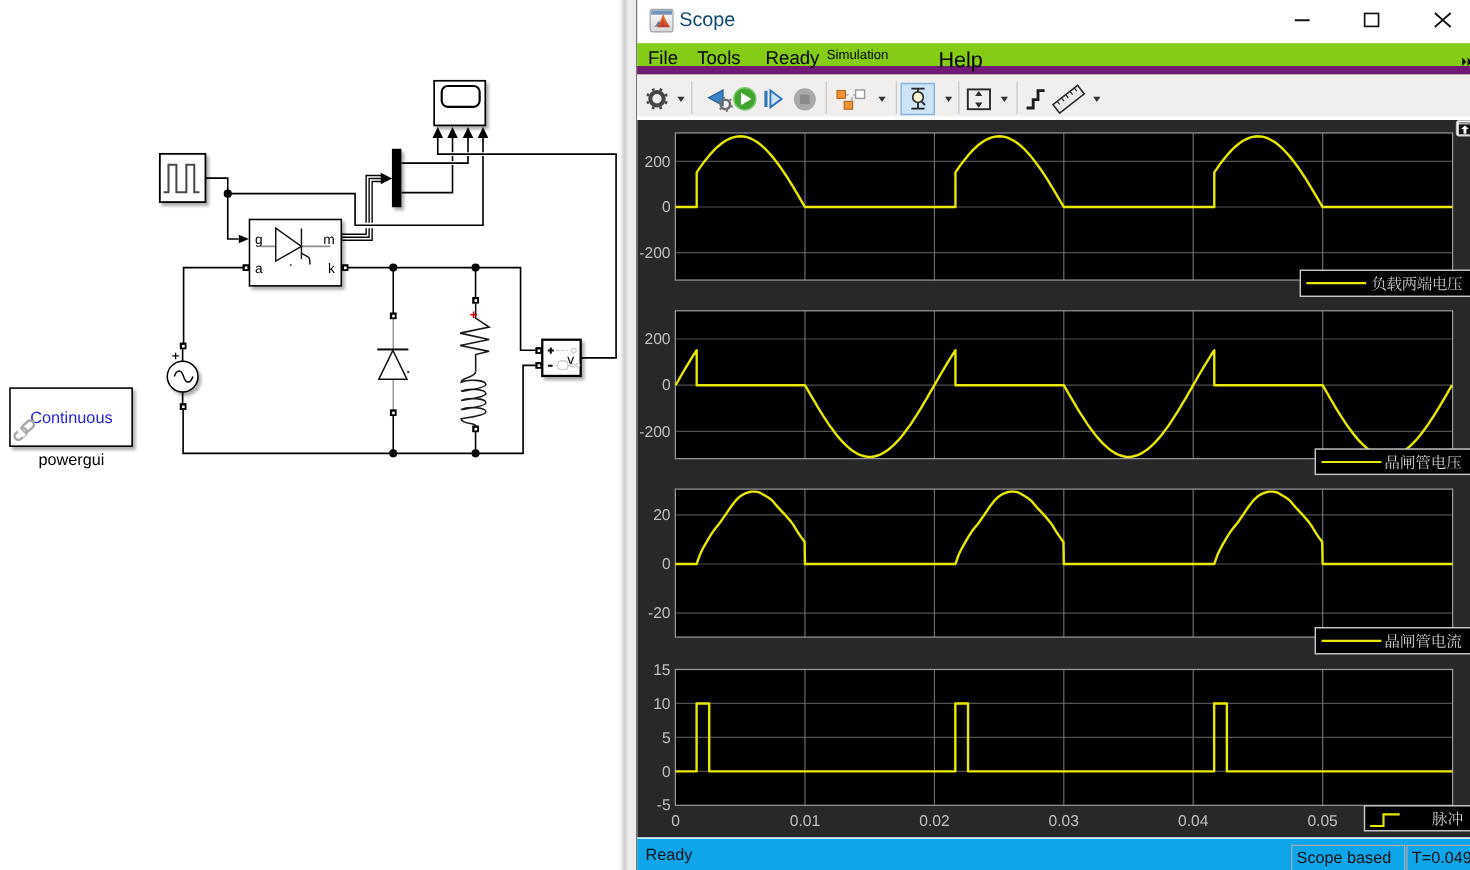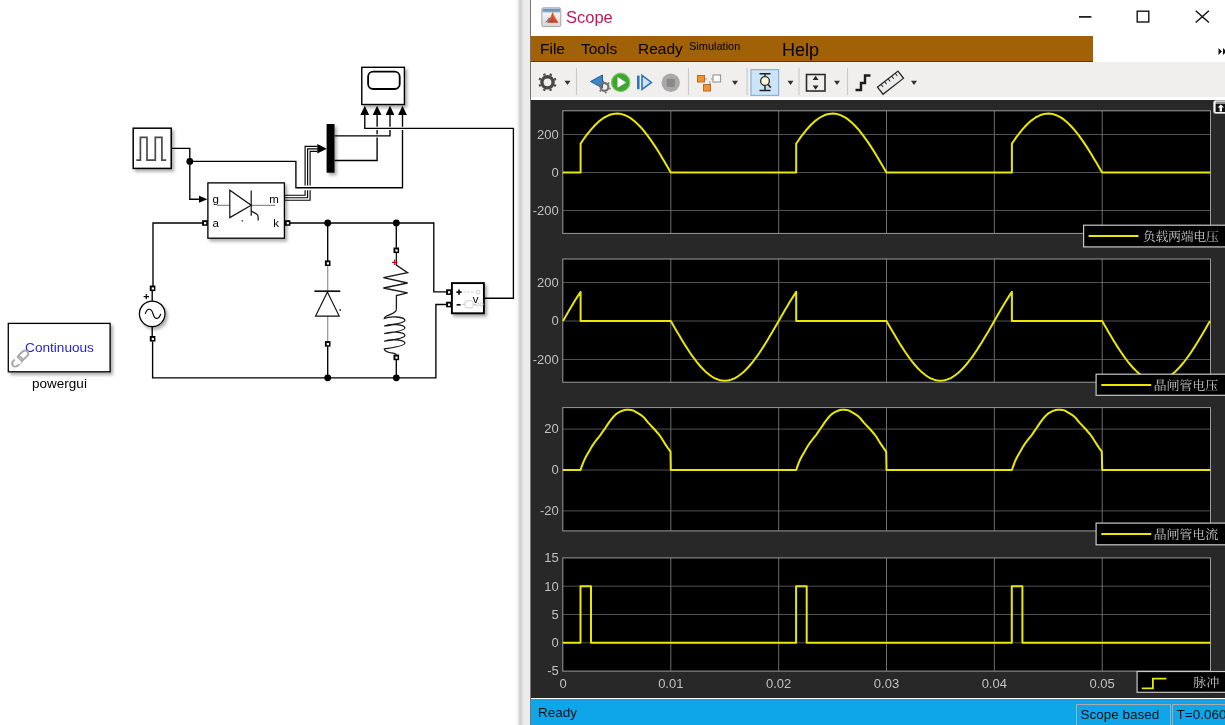--- a/index.html
+++ b/index.html
@@ -146,22 +146,22 @@
 <rect x="540.8" y="7.8" width="19" height="18.8" rx="1.5" fill="url(#lgb)" stroke="#a3a3a3" stroke-width="1"></rect>
 <rect x="541.6" y="8.6" width="17.4" height="3.2" fill="#7295bb"></rect>
 <line x1="541.6" y1="12" x2="559" y2="12" stroke="#8aa4bd" stroke-width="0.8"></line>
 <path d="M543.6 22.8 C545.6 21.3 546.8 19.3 548 17.3 L550 19.3 C548 21 546 22.3 543.6 22.8 Z" fill="#4b7fae"></path>
 <path d="M546.2 22.8 C548.4 20.3 550.2 15.3 551.6 11.2 C552.6 13.8 553.8 16.5 555 18.8 C555.9 20.5 556.9 22 557.5 22.8 Z" fill="url(#lg1)"></path>
 <path d="M551.6 11.2 C552.2 15.5 552.6 19.5 552.2 22.8 L549.5 22.8 C550.5 19 551.2 15 551.6 11.2 Z" fill="#c0392b" opacity="0.55"></path>
 <line x1="1078" y1="16.9" x2="1090.4" y2="16.9" stroke="#141414" stroke-width="1.7"></line>
 <rect x="1136.2" y="11.2" width="11.6" height="10.8" fill="none" stroke="#141414" stroke-width="1.4"></rect>
 <path d="M1194.7 10.8 L1207.9 22.5 M1194.7 22.5 L1207.9 10.8" stroke="#141414" stroke-width="1.5"></path>
       </svg>
-  <div class="abs" style="left:35px;top:8px;font-size:16.5px;color:#be185d">Scope</div>
-  <div class="abs" style="left:0;top:36px;width:562px;height:26px;background:#a16207;border-bottom:1px solid #701a75">
+  <div class="abs" style="left:35px;top:8px;font-size:16.5px;color:#0c4a6e">Scope</div>
+  <div class="abs" style="left:0;top:36px;width:695px;height:26px;background:#84cc16;border-bottom:7px solid #701a75">
     <span class="abs" style="left:9px;top:4px;font-size:15.5px">File</span>
     <span class="abs" style="left:50px;top:4px;font-size:15.5px">Tools</span>
     <span class="abs" style="left:107px;top:4px;font-size:15.5px">Ready</span>
     <span class="abs" style="left:158px;top:4px;font-size:11px">Simulation</span>
     <span class="abs" style="left:251px;top:4px;font-size:18px">Help</span>
     <svg class="abs" width="10" height="9" viewBox="0 0 10 9" style="left:687px;top:11px">
       <path d="M0.5 1 L4 4.5 L0.5 8 Z" fill="#111"></path>
           <path d="M5 1 L8.5 4.5 L5 8 Z" fill="#111"></path>
     </svg>
   </div>
@@ -336,16 +336,16 @@
           <rect x="1214.6" y="103.6" width="10.4" height="8.4" fill="#111"></rect>
           <path d="M1219.8 104.6 L1223 107.6 H1221 V111.4 H1218.6 V107.6 H1216.6 Z" fill="#fff"></path>
         </g>
 </svg>
   <div class="abs" style="left:0;top:698px;width:695px;height:27px;background:#0ea5e9;border-top:1px solid #fff">
     <span class="abs" style="left:7px;top:6px;font-size:13.5px;color:#111;white-space:nowrap">Ready</span>
     <div class="abs" style="left:544.5px;top:5px;width:95px;height:22px;border:1px solid #ababab;border-bottom:none">
       <span class="abs" style="left:4px;top:2px;font-size:13.5px;color:#111;white-space:nowrap">Scope based</span>
         </div>
     <div class="abs" style="left:640.5px;top:5px;width:60px;height:22px;border:1px solid #ababab;border-bottom:none;border-right:none">
-      <span class="abs" style="left:4px;top:2px;font-size:13.5px;color:#111;white-space:nowrap">T=0.060</span>
+      <span class="abs" style="left:4px;top:2px;font-size:13.5px;color:#111;white-space:nowrap">T=0.049</span>
         </div>
   </div>
 </div>
 </div>
 </body></html>

